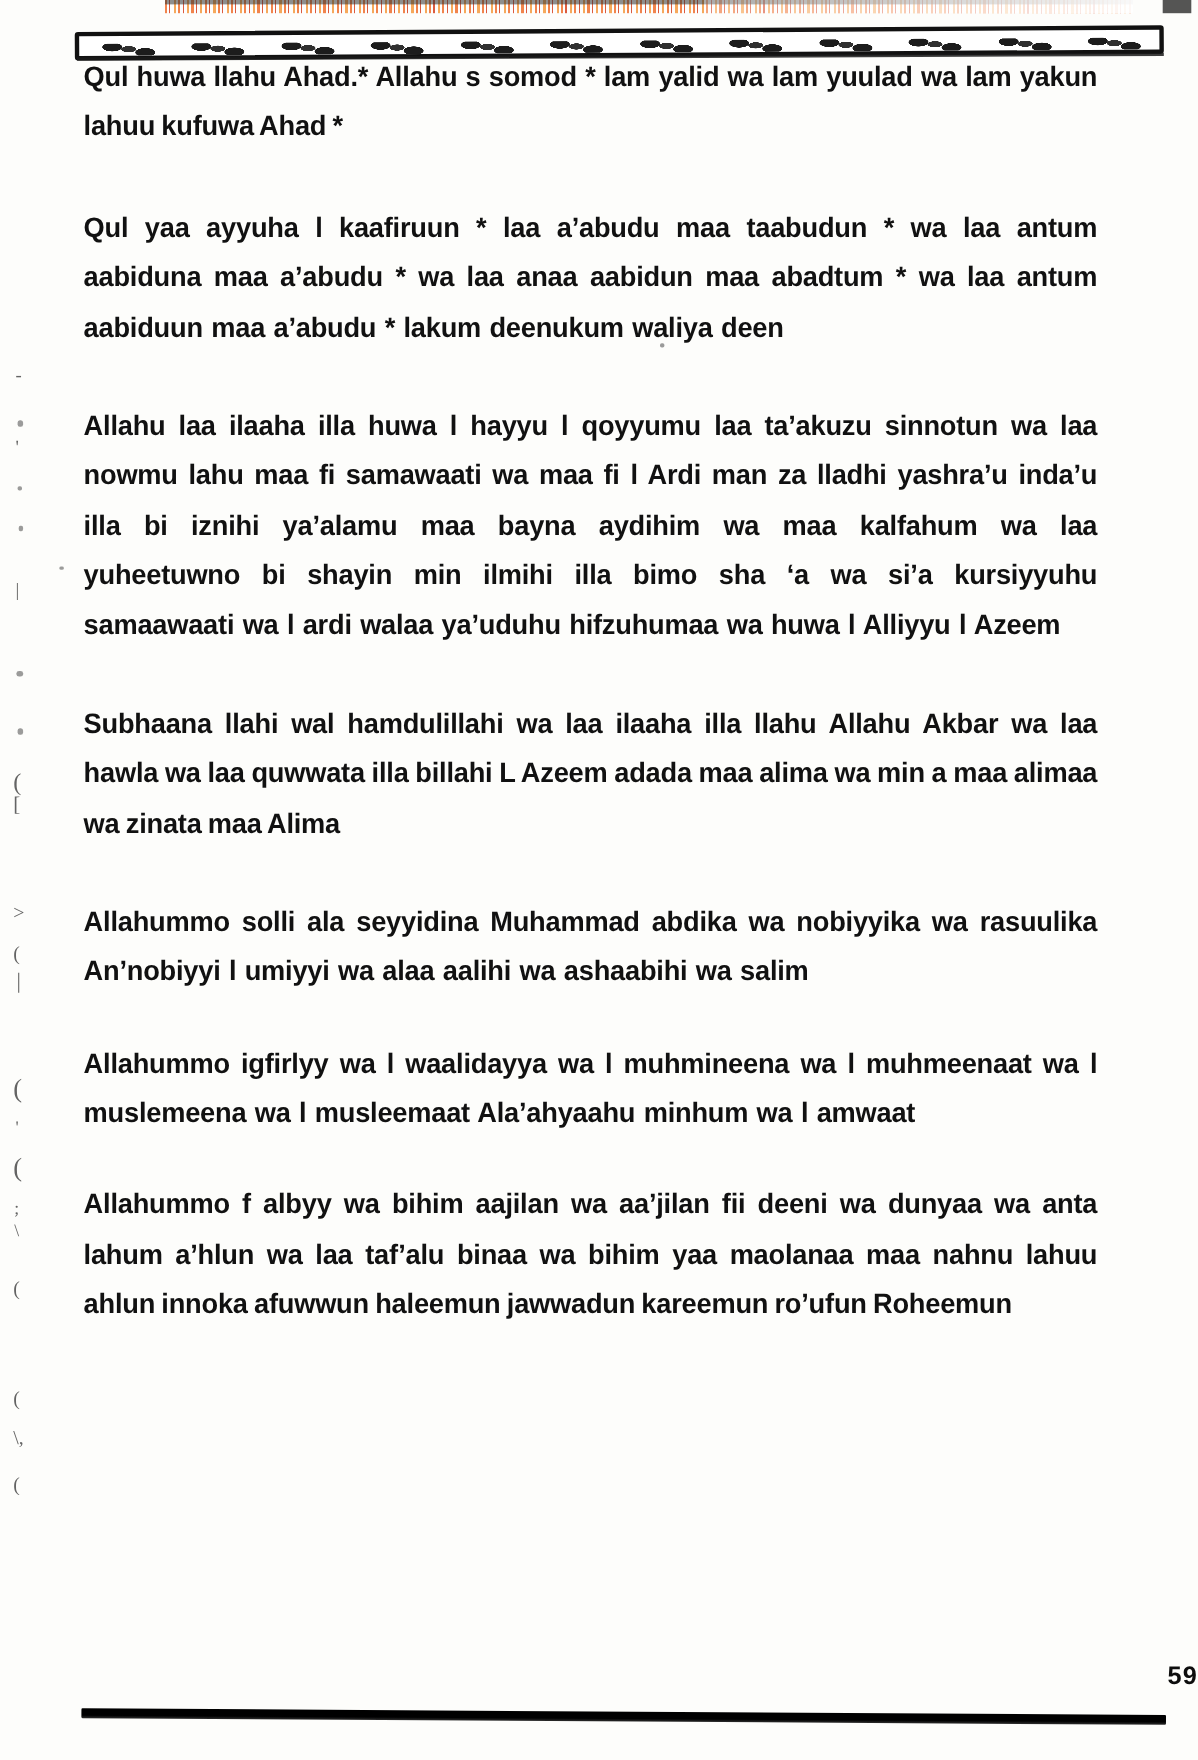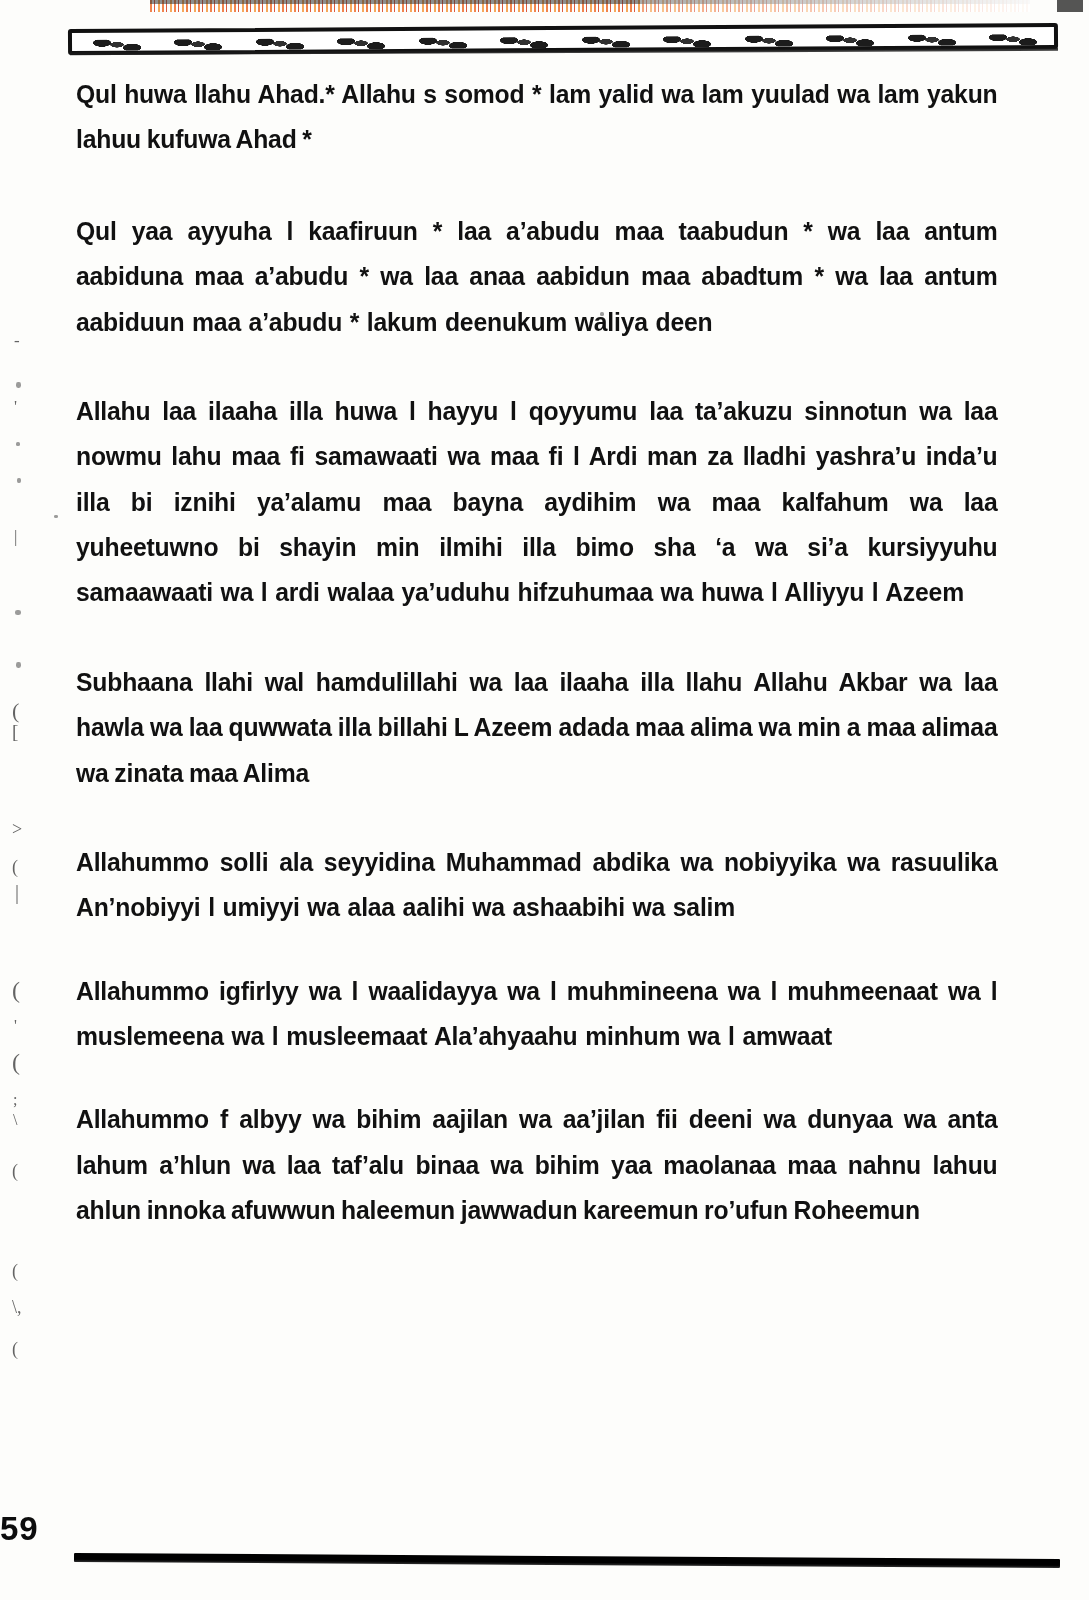--- a/index.html
+++ b/index.html
@@ -102,21 +102,21 @@
     height: 3px;
     background: #1a1a1a;
     transform: rotate(-0.25deg);
     opacity: .85;
   }
 
   
   .content {
     position: absolute;
     left: 76px;
-    top: 72px;
+    top: 48px;
     width: 950px;
   }
   .para {
     margin: 0 0 26px 0;
     font-family: "Liberation Sans", sans-serif;
     font-weight: bold;
     font-size: 25.5px;
     line-height: 1.78;
     letter-spacing: -0.2px;
     color: #111111;
@@ -131,24 +131,24 @@
   .para.loose { word-spacing: 1px; }
   .para.gap-lg { margin-bottom: 44px; }
   .para.gap-md { margin-bottom: 38px; }
 
   
   .page-number {
     position: absolute;
     left: 0;
     right: 0;
     top: 1510px;
-    text-align: left;
+    text-align: right;
     font-family: "Liberation Sans", sans-serif;
     font-weight: bold;
-    font-size: 33px;
+    font-size: 23px;
     letter-spacing: 1px;
     color: #0d0d0d;
   }
 
   
   .footer-rule {
     position: absolute;
     left: 74px;
     top: 1556px;
     width: 986px;

